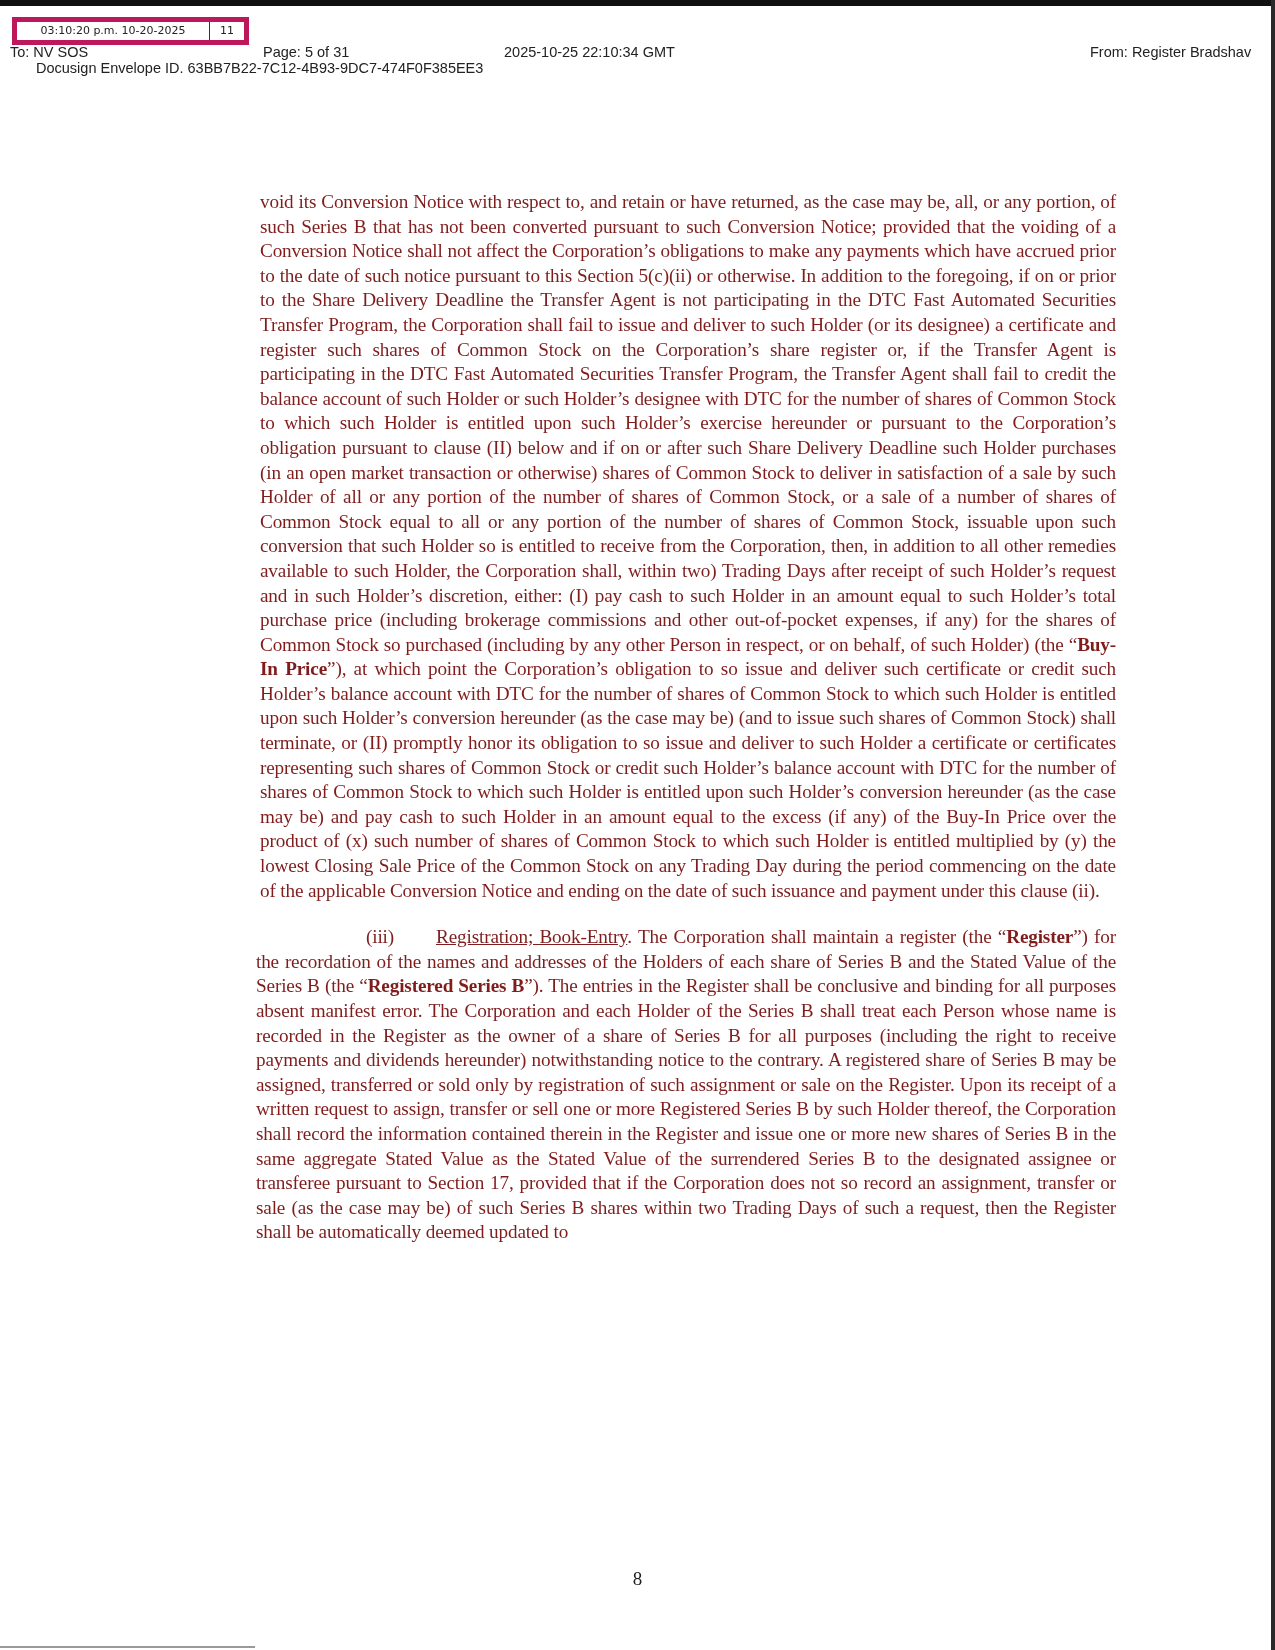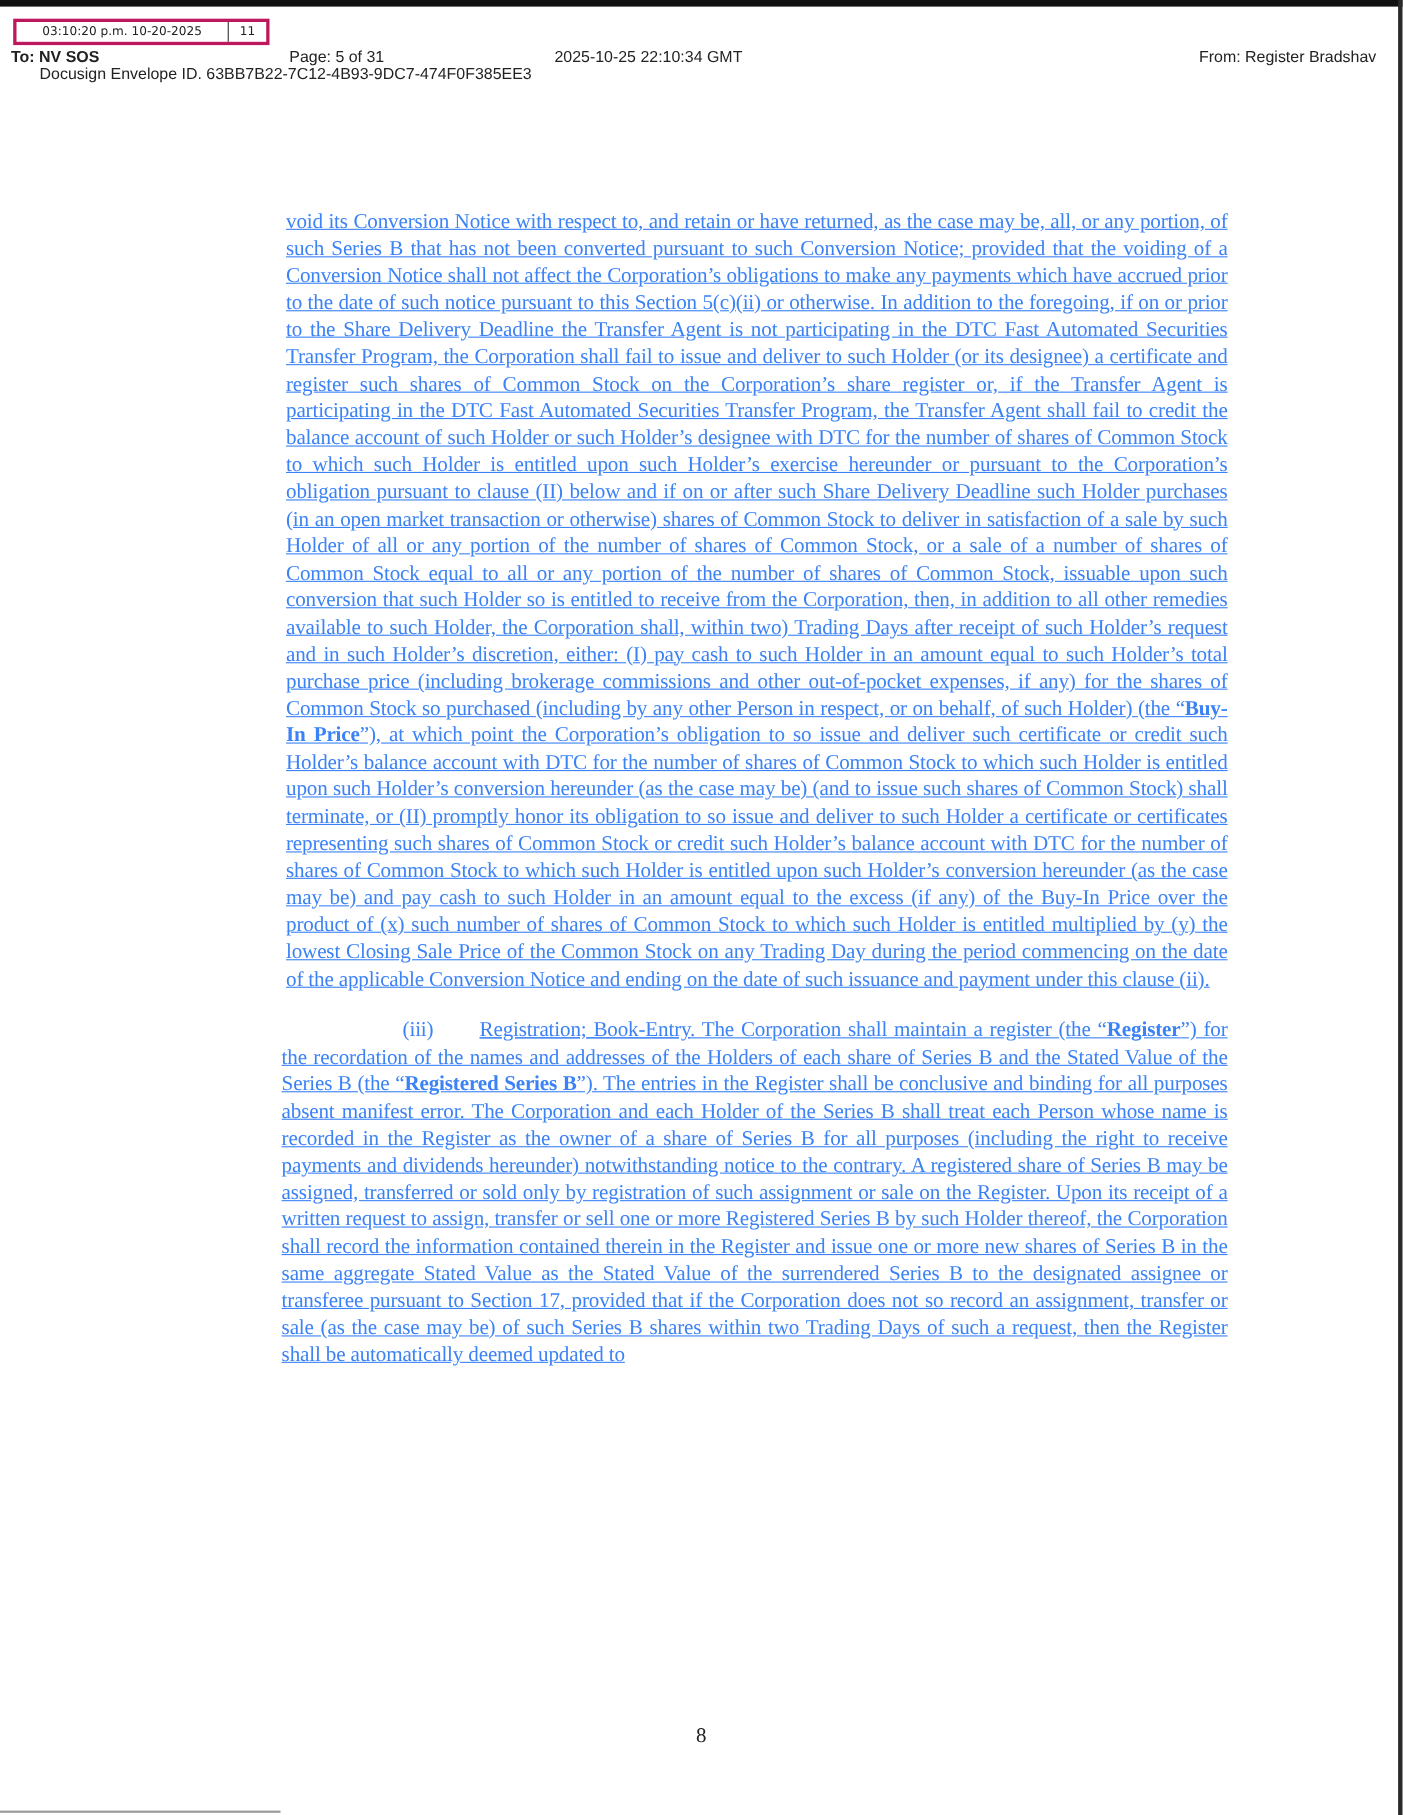--- a/index.html
+++ b/index.html
@@ -6,38 +6,38 @@
     body {
       width: 1275px; height: 1650px; position: relative; overflow: hidden;
       background: #ffffff;
     }
     .top-bar { position: absolute; left: 0; top: 0; width: 1275px; height: 6px; background: #111111; }
     .right-bar { position: absolute; right: 0; top: 0; width: 4px; height: 1650px; background: #2a2a2a; }
     .bottom-line { position: absolute; left: 0; top: 1646px; width: 255px; height: 2px; background: #9a9a9a; }
 
     .fax-box {
       position: absolute; left: 12px; top: 17px; height: 18px;
-      display: flex; border: 3px solid #be185d; font-family: "DejaVu Sans", sans-serif;
+      display: flex; border: 5px solid #be185d; font-family: "DejaVu Sans", sans-serif;
       font-size: 11px; color: #222;
     }
     .fax-box .cell { padding: 1px 6px; line-height: 15px; }
     .fax-box .time { width: 180px; text-align: center; border-right: 1px solid #333; }
     .fax-box .num { width: 22px; text-align: center; }
 
     .hdr { position: absolute; font-family: "Liberation Sans", sans-serif; font-size: 14.5px; color: #222; line-height: 16px; }
-    .hdr.to { left: 10px; top: 44px; font-weight: bold; }
+    .hdr.to { left: 10px; top: 44px; }
     .hdr.page { left: 263px; top: 44px; }
     .hdr.gmt { left: 504px; top: 44px; }
     .hdr.from { left: 1090px; top: 44px; white-space: nowrap; }
     .hdr.env { left: 36px; top: 60px; }
 
     .doc {
       position: absolute; left: 256px; top: 190px; width: 860px;
       font-family: "Liberation Serif", serif; font-size: 19.2px; line-height: 24.6px;
-      color: #3b82f6; text-align: justify; letter-spacing: -0.15px; text-decoration: underline;
+      color: #7f1d1d; text-align: justify; letter-spacing: -0.15px;
     }
     .doc p { margin: 0; }
     .doc .p1 { margin-left: 4px; }
     .doc .p2 { margin-top: 22px; text-indent: 110px; }
     .doc .sub { display: inline-block; width: 70px; text-indent: 0; }
     .doc .u { text-decoration: underline; }
     .doc b { font-weight: bold; }
 
     .page-number {
       position: absolute; left: 0; width: 1275px; top: 1568px; text-align: center;

